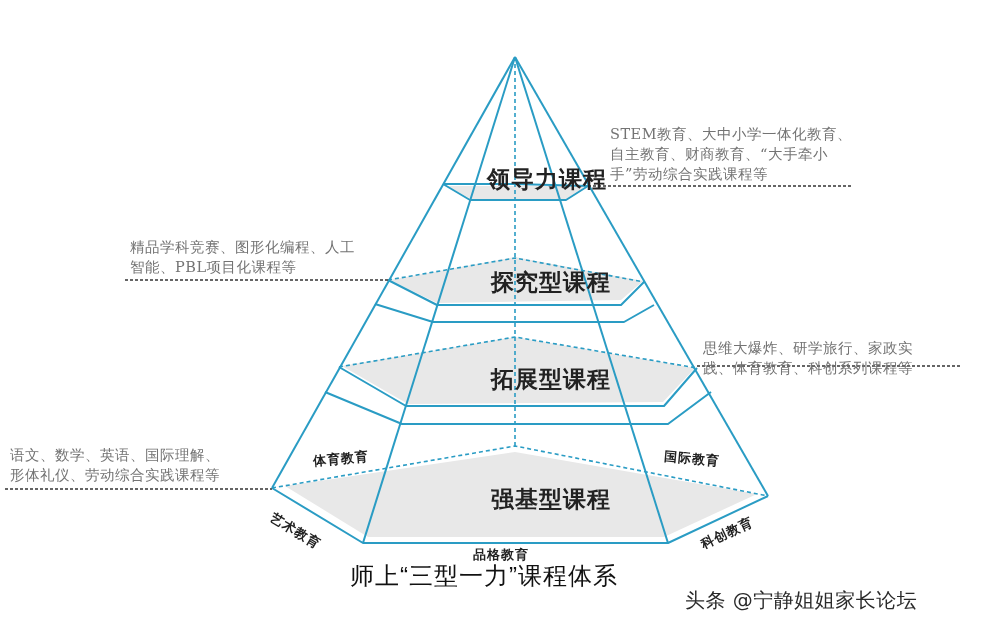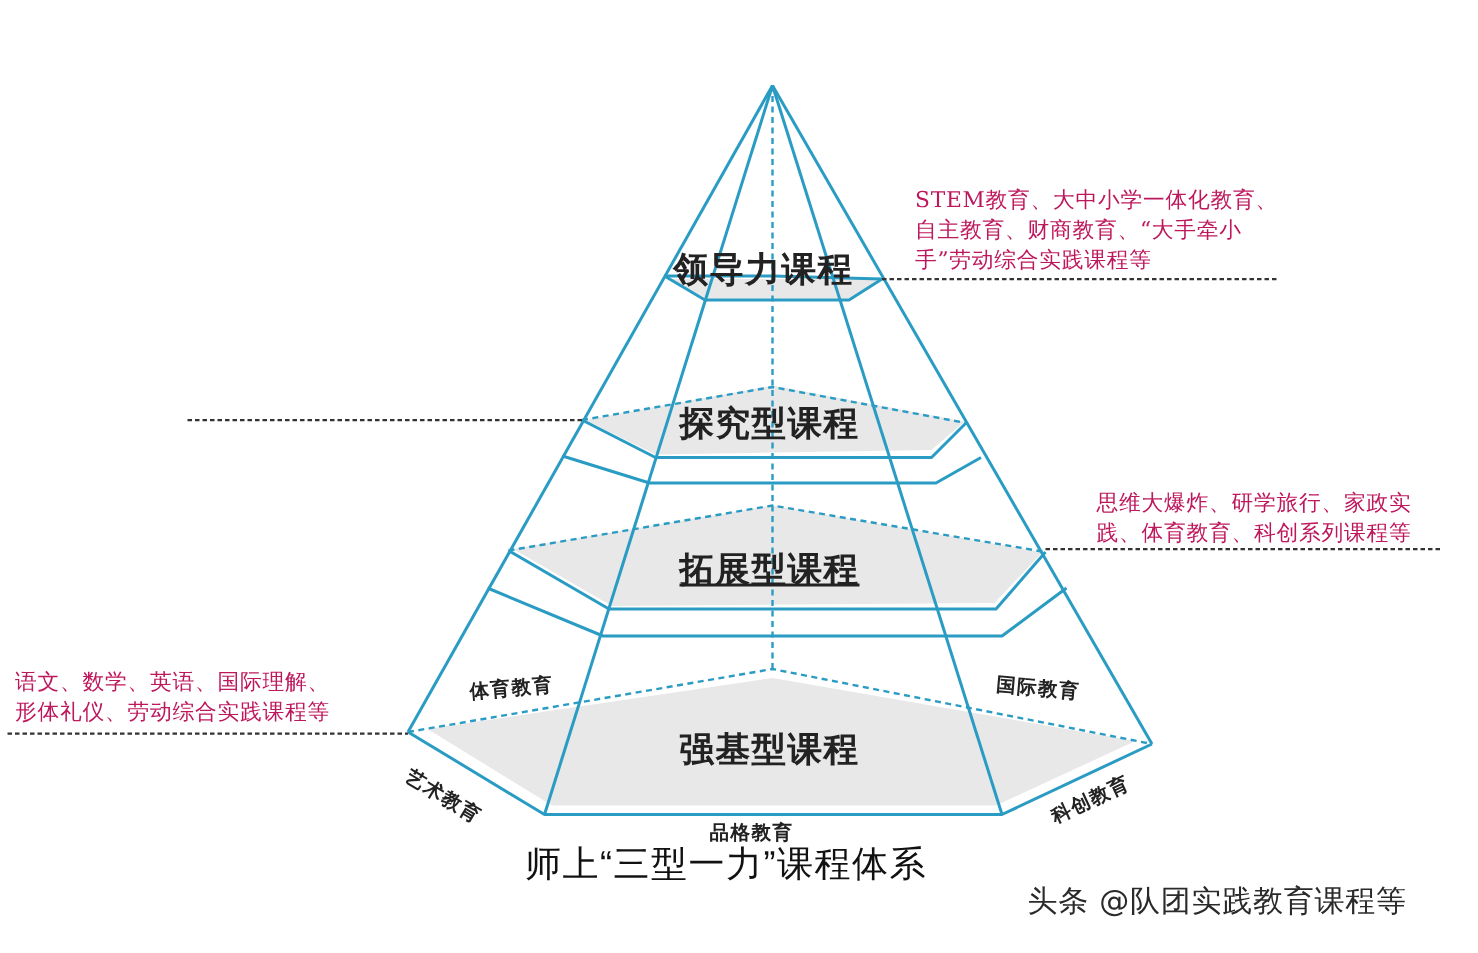--- a/index.html
+++ b/index.html
@@ -1,23 +1,23 @@
 <!DOCTYPE html>
 <html><head>
 <meta charset="utf-8">
 <style>
   html, body { margin: 0; padding: 0; background: #ffffff; }
   body { width: 985px; height: 635px; position: relative; overflow: hidden;
          font-family: "DejaVu Sans", sans-serif; }
   #stage { position: absolute; left: 0; top: 0; width: 985px; height: 635px; }
   svg.diagram { position: absolute; left: 0; top: 0; }
   .note { position: absolute; font-family: "DejaVu Serif", serif; font-size: 14.5px;
-          line-height: 20px; color: #be185d; letter-spacing: 0.5px; white-space: nowrap; }
+          line-height: 20px; color: #737373; letter-spacing: 0.5px; white-space: nowrap; }
   .level-label { position: absolute; font-family: "DejaVu Sans", sans-serif; font-weight: bold;
-                 font-size: 23px; color: #222; letter-spacing: 1px; white-space: nowrap; }
+                 font-size: 23px; color: #222; letter-spacing: 1px; white-space: nowrap; margin-left: 38px; }
   .face-label { position: absolute; font-family: "DejaVu Sans", sans-serif; font-weight: bold;
                 font-size: 13px; color: #222; white-space: nowrap; letter-spacing: 1px; }
   .title { position: absolute; left: 350px; top: 560px; font-family: Liberation Sans, sans-serif;
            font-size: 24px; color: #111; white-space: nowrap; letter-spacing: 1px; }
   .watermark { position: absolute; left: 685px; top: 587px; font-family: "DejaVu Sans", sans-serif;
                font-size: 20px; color: #2a2a2a; white-space: nowrap; letter-spacing: 0.5px; }
 </style>
 </head>
 <body>
 
@@ -70,38 +70,42 @@
     <g stroke="#333" stroke-width="1.5" stroke-dasharray="3,2" fill="none">
       <line x1="588" y1="186" x2="853" y2="186"></line>
       <line x1="125" y1="280" x2="388" y2="280"></line>
       <line x1="697" y1="366" x2="960" y2="366"></line>
       <line x1="5" y1="489" x2="272" y2="489"></line>
     </g>
   </svg>
 
   <div class="level-label" style="left:449px; top:164px;">领导力课程</div>
   <div class="level-label" style="left:453px; top:267px;">探究型课程</div>
-  <div class="level-label" style="left:453px; top:364px;text-decoration:underline;">拓展型课程</div>
+  <div class="level-label" style="left:453px; top:364px;">拓展型课程</div>
   <div class="level-label" style="left:453px; top:484px;">强基型课程</div>
 
   <div class="note" style="left:610px; top:124px;">
     <div>STEM教育、大中小学一体化教育、</div>
     <div>自主教育、财商教育、“大手牵小</div>
     <div>手”劳动综合实践课程等</div>
   </div>
-  <div class="note" style="left:703px; top:326px;margin-left:28px;">
+  <div class="note" style="left:130px; top:237px;">
+    <div>精品学科竞赛、图形化编程、人工</div>
+    <div>智能、PBL项目化课程等</div>
+  </div>
+  <div class="note" style="left:703px; top:338px;">
     <div>思维大爆炸、研学旅行、家政实</div>
     <div>践、体育教育、科创系列课程等</div>
   </div>
   <div class="note" style="left:10px; top:446px;font-family:Liberation Mono, monospace;">
     <div>语文、数学、英语、国际理解、</div>
     <div>形体礼仪、劳动综合实践课程等</div>
   </div>
 
   <div class="face-label" style="left:313px; top:450px; transform:rotate(-5deg);">体育教育</div>
   <div class="face-label" style="left:664px; top:450px; transform:rotate(5deg);">国际教育</div>
   <div class="face-label" style="left:276px; top:509px; transform:rotate(31deg); transform-origin:left top;">艺术教育</div>
   <div class="face-label" style="left:473px; top:546px;">品格教育</div>
   <div class="face-label" style="left:698px; top:537px; transform:rotate(-25deg); transform-origin:left top;">科创教育</div>
 
   <div class="title">师上“三型一力”课程体系</div>
-  <div class="watermark">头条 @队团实践教育课程等</div>
+  <div class="watermark">头条 @宁静姐姐家长论坛</div>
 </div>
 
 </body></html>

